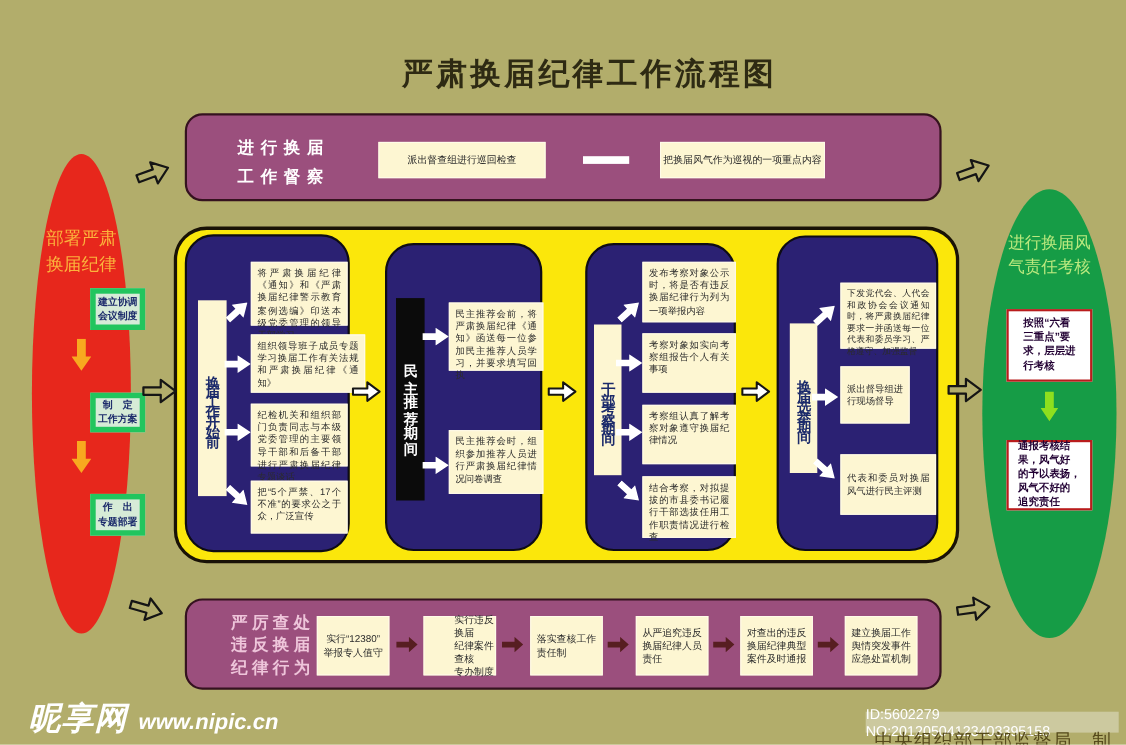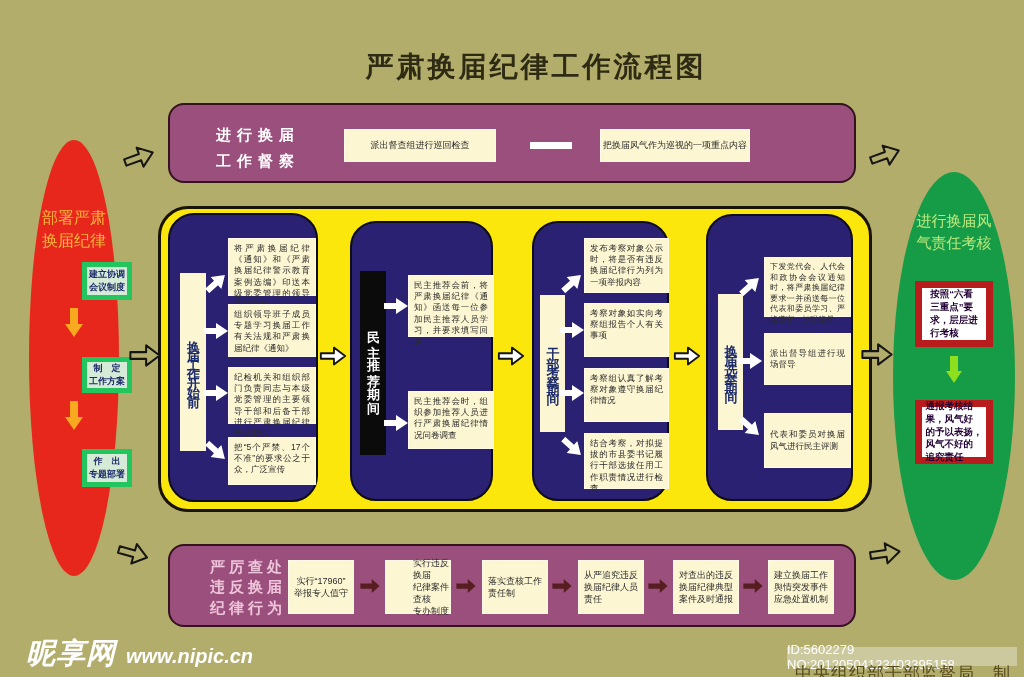--- a/index.html
+++ b/index.html
@@ -27,21 +27,21 @@
   
   .ellipse{position:absolute;border-radius:50%;}
   .red-ellipse{left:29px;top:140px;width:90px;height:436px;background:#e7271c;}
   .green-ellipse{left:893px;top:172px;width:122px;height:408px;background:#169c46;}
   .ellipse-title{position:absolute;width:100%;text-align:center;font-weight:normal;white-space:pre-line;line-height:1.45;}
   .red-ellipse .ellipse-title{top:66px;font-size:16px;color:#fbb43c;}
   .green-ellipse .ellipse-title{top:38px;font-size:15px;color:#bbe97e;}
   .mint-box{position:absolute;left:50%;transform:translateX(-50%);width:50px;background:#d6ebd7;border:5px solid #22c55e;
     color:#1c2b6b;font-weight:bold;font-size:9px;line-height:1.4;display:flex;align-items:center;justify-content:center;
     text-align:center;white-space:pre-line;box-sizing:border-box;margin-left:33px;}
-  .white-box{position:absolute;left:50%;transform:translateX(-50%);width:78px;background:#ffffff;border:7px solid #b91c1c;
+  .white-box{position:absolute;left:50%;transform:translateX(-50%);width:78px;background:#ffffff;border:2px solid #b91c1c;
     color:#203; font-weight:bold;font-size:9.5px;line-height:1.35;display:flex;align-items:center;justify-content:center;
     text-align:left;white-space:pre-line;box-sizing:border-box;}
 
   
   .yellow-field{position:absolute;left:158px;top:206px;width:714px;height:306px;background:#fbe70b;
     border:3px solid #191206;border-radius:30px;box-sizing:border-box;}
   .column{position:absolute;background:#2b2173;border:2px solid #0e0c14;border-radius:26px;box-sizing:border-box;}
   .col-label{position:absolute;background:#fdf6d2;color:#1c2b6b;font-weight:bold;font-size:13px;
     writing-mode:vertical-rl;text-orientation:upright;display:flex;align-items:center;justify-content:center;
     letter-spacing:9px;box-sizing:border-box;}
@@ -107,21 +107,21 @@
 的予以表扬，
 风气不好的
 追究责任</div>
   </div>
 
   <div class="yellow-field"></div>
 
   <div class="column" style="left:168px;top:213px;width:150px;height:289px;">
     <div class="col-label" style="left:10px;top:58px;width:26px;height:178px;">换届工作开始前</div>
     <div class="flow-box" style="left:58px;top:23px;width:88px;height:58px;">将严肃换届纪律《通知》和《严肃换届纪律警示教育案例选编》印送本级党委管理的领导干部学习</div>
-    <div class="flow-box" style="left:58px;top:89px;width:88px;height:53px;">组织领导班子成员专题学习换届工作有关法规和严肃换届纪律《通知》</div>
+    <div class="flow-box" style="left:58px;top:89px;width:104px;height:53px;">组织领导班子成员专题学习换届工作有关法规和严肃换届纪律《通知》</div>
     <div class="flow-box" style="left:58px;top:152px;width:88px;height:57px;">纪检机关和组织部门负责同志与本级党委管理的主要领导干部和后备干部进行严肃换届纪律专题谈话</div>
     <div class="flow-box" style="left:58px;top:222px;width:88px;height:48px;">把“5个严禁、17个不准”的要求公之于众，广泛宣传</div>
     <svg class="icon" style="left:34px;top:60px;transform:rotate(-42deg);" width="24" height="16" viewBox="0 0 24 16">
         <path d="M0 5 h12 v-5 l12 8 -12 8 v-5 h-12 z" fill="#ffffff"></path>
       </svg>
     <svg class="icon" style="left:34px;top:108px;" width="24" height="16" viewBox="0 0 24 16">
         <path d="M0 5 h12 v-5 l12 8 -12 8 v-5 h-12 z" fill="#ffffff"></path>
       </svg>
     <svg class="icon" style="left:34px;top:170px;" width="24" height="16" viewBox="0 0 24 16">
         <path d="M0 5 h12 v-5 l12 8 -12 8 v-5 h-12 z" fill="#ffffff"></path>
@@ -159,21 +159,21 @@
         <path d="M0 5 h12 v-5 l12 8 -12 8 v-5 h-12 z" fill="#ffffff"></path>
       </svg>
     <svg class="icon" style="left:26px;top:216px;transform:rotate(42deg);" width="24" height="16" viewBox="0 0 24 16">
         <path d="M0 5 h12 v-5 l12 8 -12 8 v-5 h-12 z" fill="#ffffff"></path>
       </svg>
   </div>
 
   <div class="column" style="left:706px;top:214px;width:147px;height:287px;">
     <div class="col-label" style="left:10px;top:78px;width:25px;height:136px;">换届选举期间</div>
     <div class="flow-box" style="left:56px;top:41px;width:87px;height:60px;font-size:8px;">下发党代会、人代会和政协会会议通知时，将严肃换届纪律要求一并函送每一位代表和委员学习、严格遵守、加强监督</div>
-    <div class="flow-box" style="left:56px;top:117px;width:87px;height:52px;display:flex;align-items:center;">派出督导组进行现场督导</div>
+    <div class="flow-box" style="left:56px;top:117px;width:63px;height:52px;display:flex;align-items:center;">派出督导组进行现场督导</div>
     <div class="flow-box" style="left:56px;top:197px;width:87px;height:55px;display:flex;align-items:center;">代表和委员对换届风气进行民主评测</div>
     <svg class="icon" style="left:30px;top:62px;transform:rotate(-42deg);" width="24" height="16" viewBox="0 0 24 16">
         <path d="M0 5 h12 v-5 l12 8 -12 8 v-5 h-12 z" fill="#ffffff"></path>
       </svg>
     <svg class="icon" style="left:30px;top:137px;" width="24" height="16" viewBox="0 0 24 16">
         <path d="M0 5 h12 v-5 l12 8 -12 8 v-5 h-12 z" fill="#ffffff"></path>
       </svg>
     <svg class="icon" style="left:30px;top:203px;transform:rotate(42deg);" width="24" height="16" viewBox="0 0 24 16">
         <path d="M0 5 h12 v-5 l12 8 -12 8 v-5 h-12 z" fill="#ffffff"></path>
       </svg>
@@ -205,21 +205,21 @@
     <path d="M2 9 L16 9 L16 3 L28 12 L16 21 L16 15 L2 15 Z" fill="#b2ad6b" stroke="#151515" stroke-width="1.8" stroke-linejoin="round"></path>
     </svg>
   <svg class="icon" style="left:868px;top:540px;transform:rotate(-8deg);" width="34" height="27" viewBox="0 0 30 24">
     <path d="M2 9 L16 9 L16 3 L28 12 L16 21 L16 15 L2 15 Z" fill="#b2ad6b" stroke="#151515" stroke-width="1.8" stroke-linejoin="round"></path>
     </svg>
 
   <div class="hbar bottom-bar">
     <div class="hbar-label">严厉查处
 违反换届
 纪律行为</div>
-    <div class="cream-box cbox-center" style="left:118px;top:14px;width:66px;height:54px;">实行“17960”
+    <div class="cream-box cbox-center" style="left:118px;top:14px;width:66px;height:54px;">实行“12380”
 举报专人值守</div>
     <svg class="icon" style="left:190px;top:33px;" width="20" height="14" viewBox="0 0 22 16">
         <path d="M0 5 h13 v-5 l9 8 -9 8 v-5 h-13 z" fill="#571e21"></path>
       </svg>
     <div class="cream-box cbox-center" style="left:215px;top:14px;width:66px;height:54px;text-align:left;padding-left:27px;">实行违反换届
 纪律案件查核
 专办制度</div>
     <svg class="icon" style="left:286px;top:33px;" width="20" height="14" viewBox="0 0 22 16">
         <path d="M0 5 h13 v-5 l9 8 -9 8 v-5 h-13 z" fill="#571e21"></path>
       </svg>

